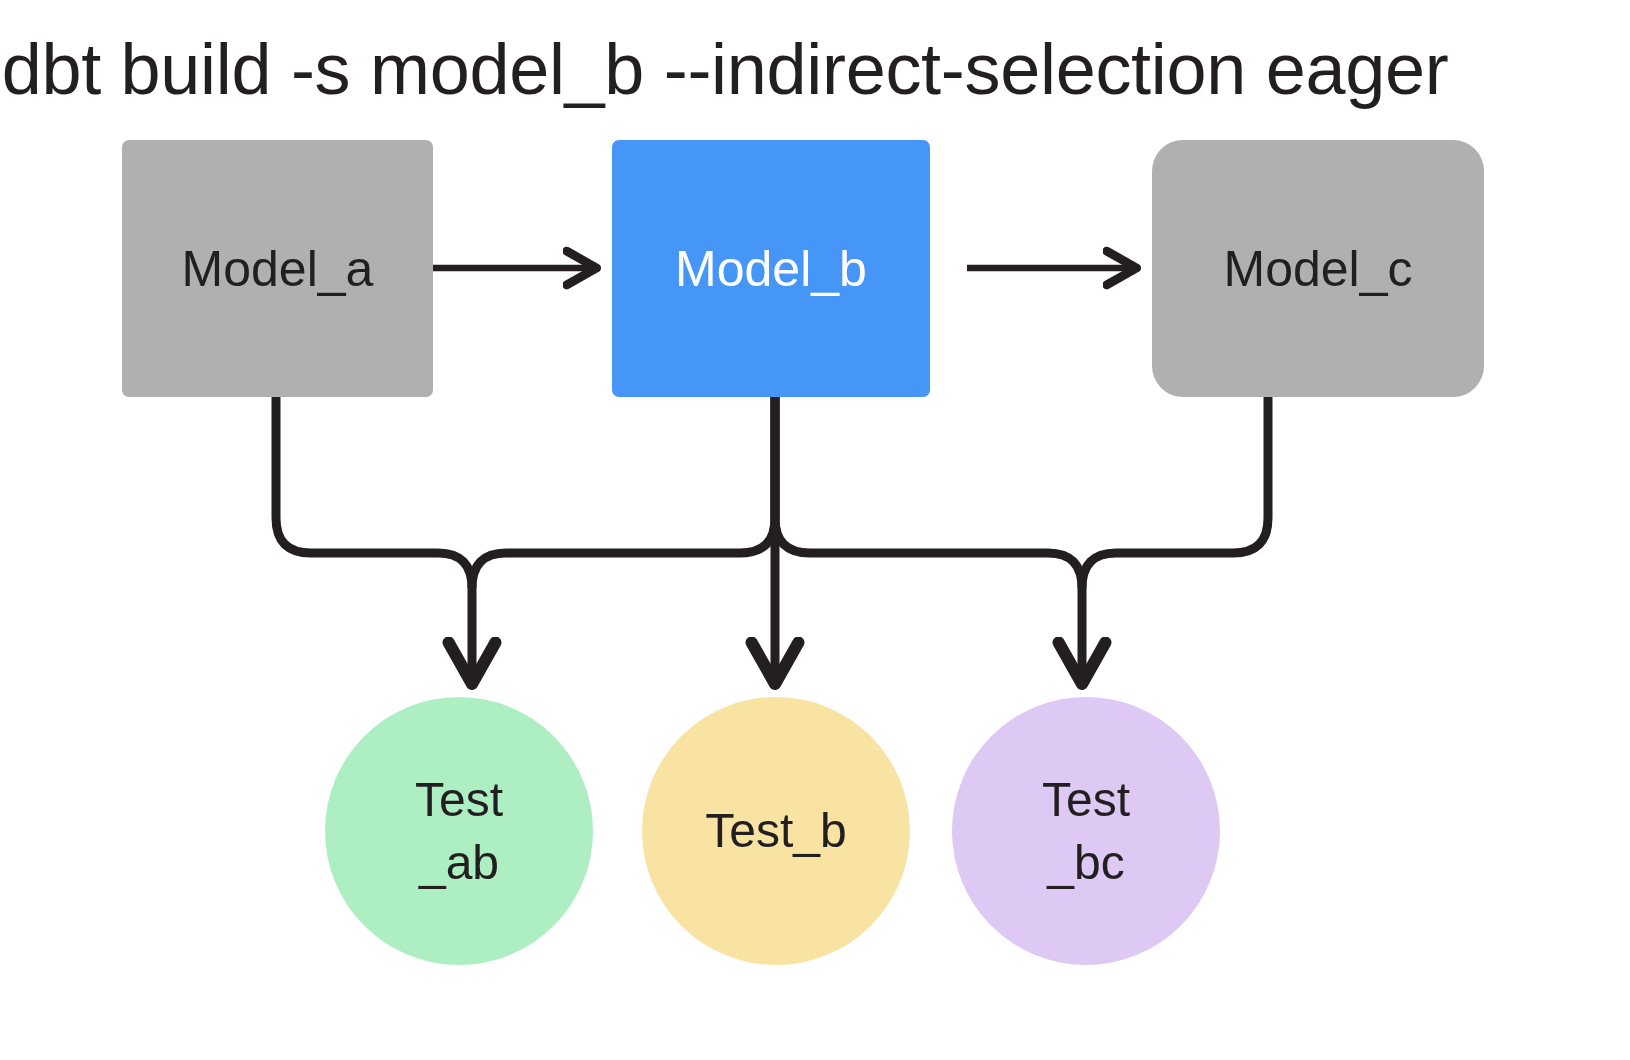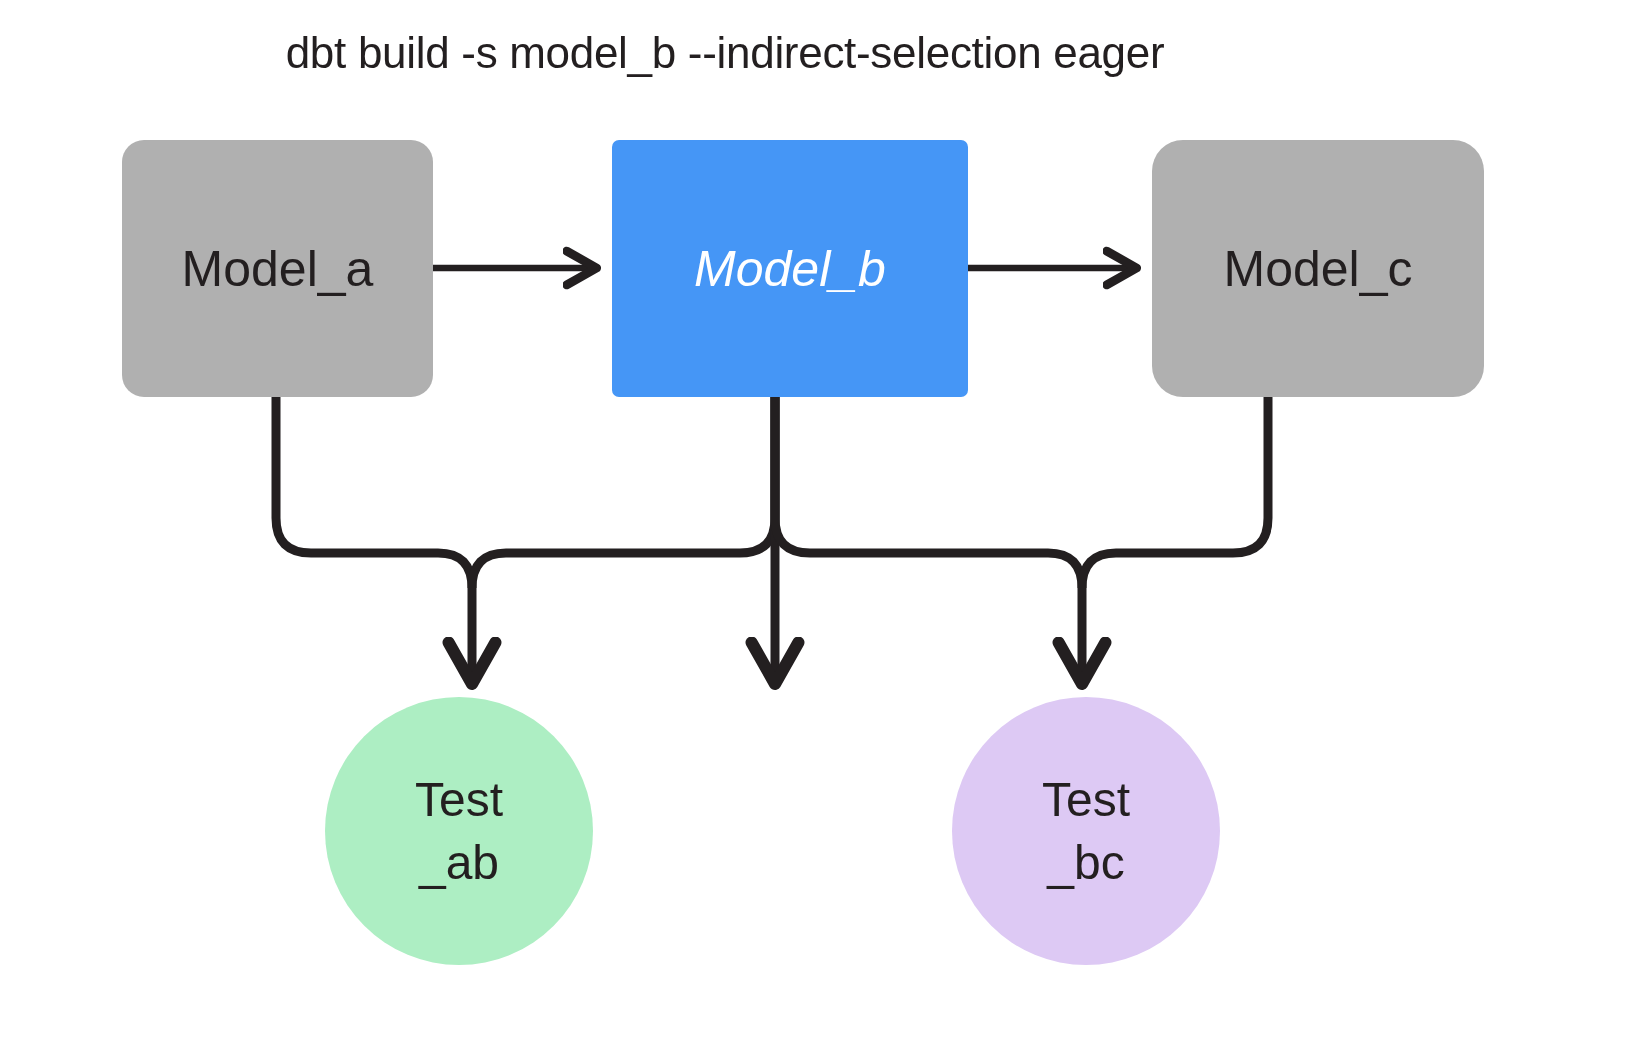--- a/index.html
+++ b/index.html
@@ -16,21 +16,21 @@
     height: 1060px;
     background: #ffffff;
     overflow: hidden;
   }
   #title {
     position: absolute;
     left: 0;
     top: 28px;
     width: 1450px;
     text-align: center;
-    font-size: 44px;
+    font-size: 72px;
     font-weight: 400;
     color: #231f20;
     letter-spacing: -0.3px;
     white-space: nowrap;
   }
   .edges {
     position: absolute;
     left: 0;
     top: 0;
     width: 1630px;
@@ -98,36 +98,39 @@
 
     <g>
       <path d="M 775 397 L 775 518 Q 775 553 810 553 L 1048 553 Q 1082 553 1082 588 L 1082 683" fill="none" stroke="#231f20" stroke-width="9" stroke-linecap="butt" stroke-linejoin="round" marker-end="url(#arrowhead)"></path>
     </g>
 
     <g>
       <path d="M 1268 397 L 1268 518 Q 1268 553 1233 553 L 1116 553 Q 1082 553 1082 588" fill="none" stroke="#231f20" stroke-width="9" stroke-linecap="butt" stroke-linejoin="round"></path>
     </g>
   </svg>
 
-  <div class="node-box" style="left:122px; top:140px; width:311px; height:257px; background:#b0b0b0; color:#231f20;border-radius:22px;">
+  <div class="node-box" style="left:122px; top:140px; width:311px; height:257px; background:#b0b0b0; color:#231f20;">
     <span>Model_a</span>
   </div>
 
-  <div class="node-box" style="left:612px; top:140px; width:356px; height:257px; background:#4596f6; color:#ffffff;font-style:italic;">
+  <div class="node-box" style="left:612px; top:140px; width:318px; height:257px; background:#4596f6; color:#ffffff;">
     <span>Model_b</span>
   </div>
 
   <div class="node-box" style="left:1152px; top:140px; width:332px; height:257px; background:#b0b0b0; color:#231f20;border-radius:31px;">
     <span>Model_c</span>
   </div>
 
   <div class="node-circle" style="left:325px; top:697px; width:268px; height:268px; background:#adeec3;">
     <span class="ln">Test</span>
     <span class="ln">_ab</span>
   </div>
 
+  <div class="node-circle" style="left:642px; top:697px; width:268px; height:268px; background:#f8e3a3;">
+    <span class="ln">Test_b</span>
+  </div>
 
   <div class="node-circle" style="left:952px; top:697px; width:268px; height:268px; background:#ddc9f4;">
     <span class="ln">Test</span>
     <span class="ln">_bc</span>
   </div>
 
 </div>
 
 </body></html>

